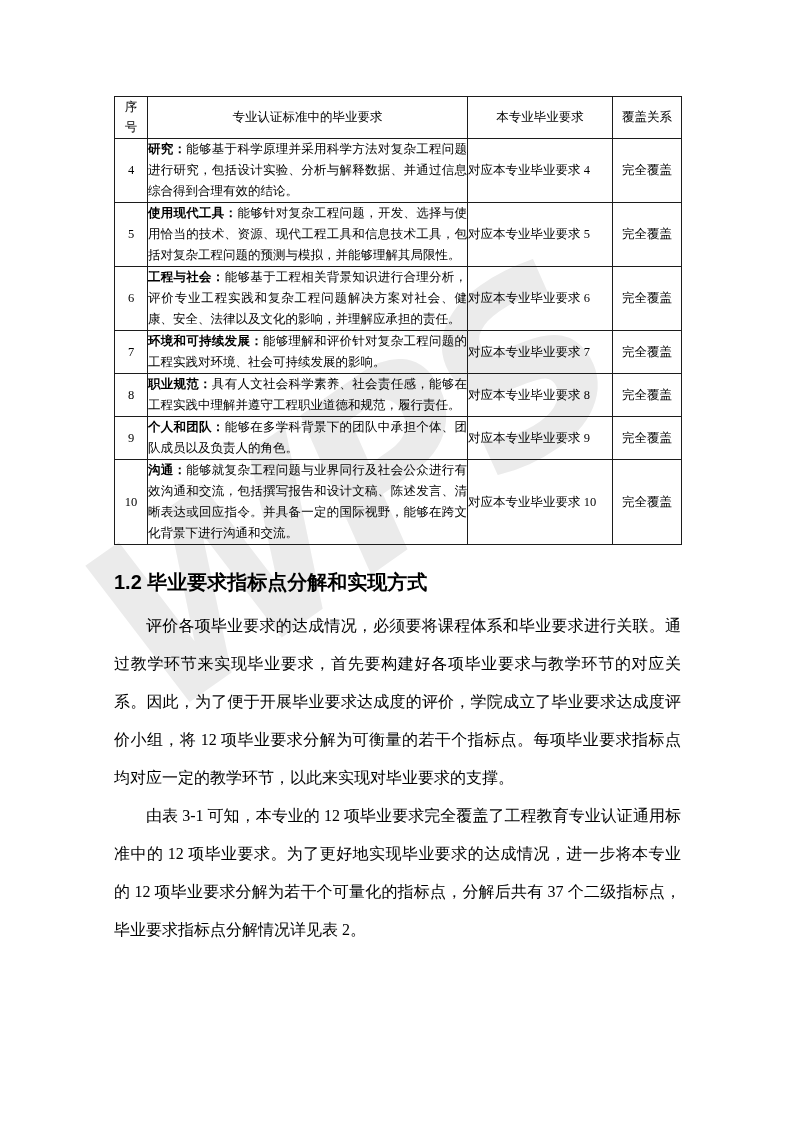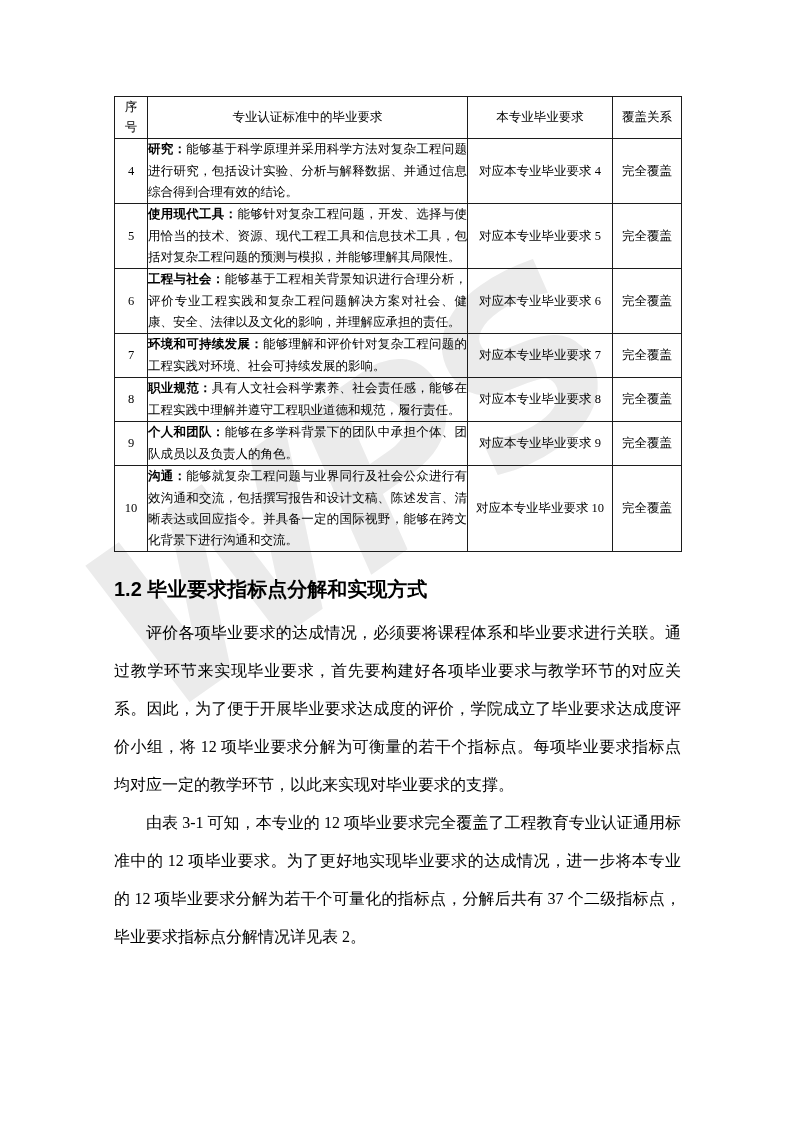--- a/index.html
+++ b/index.html
@@ -57,22 +57,22 @@
   .col-map { width: 145px; }
   .col-cov { width: 69px; }
   tr.hdr  { height: 34px; }
   tr.r3   { height: 63px; }
   tr.r3a  { height: 64px; }
   tr.r2   { height: 42px; }
   tr.r4   { height: 84px; }
   .th-no-inner { display: inline-block; width: 1.05em; line-height: 20px; }
   .cell-no  { text-align: center; }
   .cell-std { padding: 2px 5px 2px 9px; text-align: justify; }
-  .cell-std .term { font-weight: bold; font-family: Liberation Mono, monospace; }
-  .cell-map { padding-left: 11px; text-align: center; }
+  .cell-std .term { font-weight: bold; font-family: Liberation Serif, serif; }
+  .cell-map { padding-left: 11px; }
   .cell-cov { text-align: center; }
   
   .heading-l2 {
     margin: 25px 0 13px 0;
     font-family: Liberation Sans, sans-serif;
     font-weight: bold;
     font-size: 20px;
     line-height: 24px;
   }
   .para {

